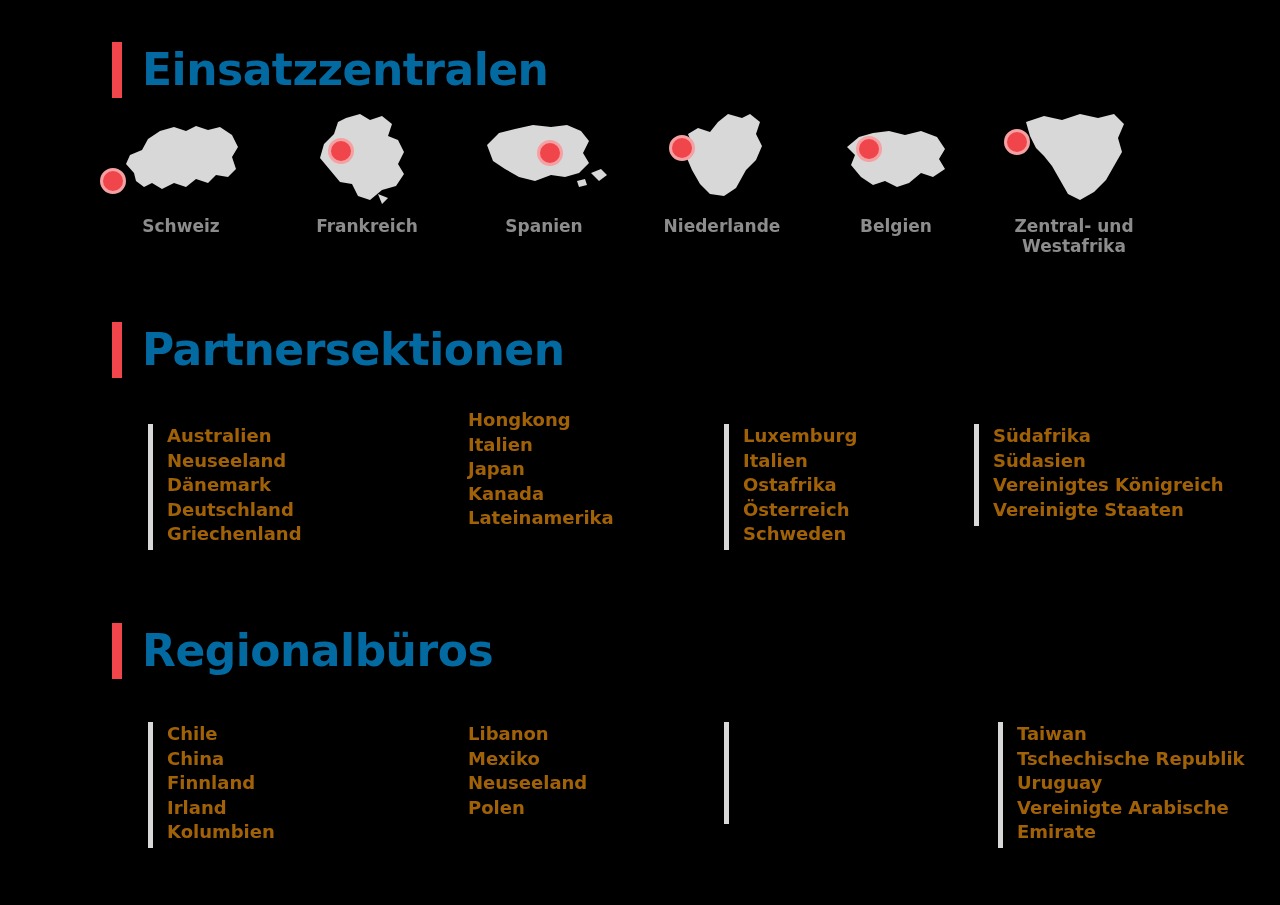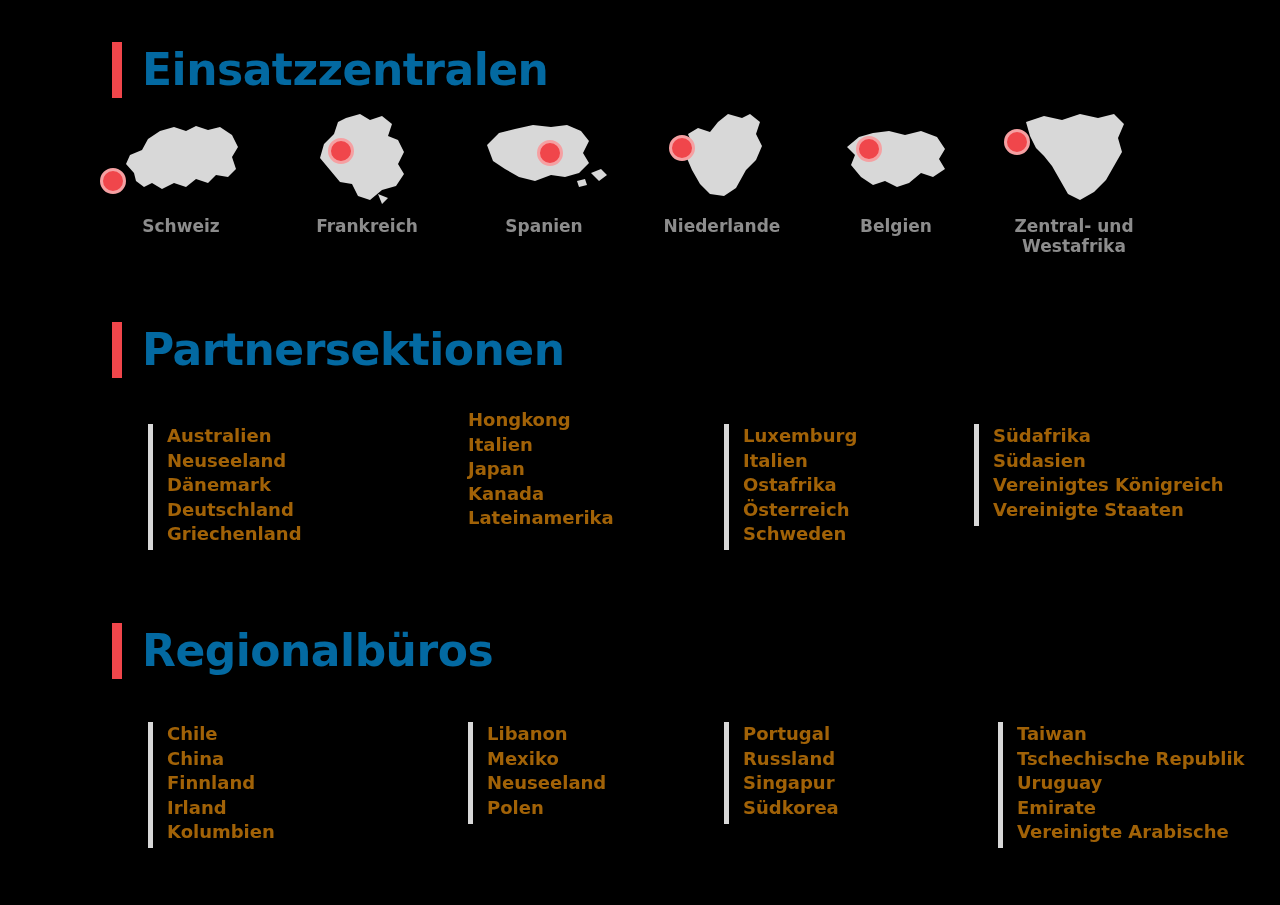--- a/index.html
+++ b/index.html
@@ -229,42 +229,36 @@
   <div class="list-rule"></div>
   <div class="list-items">
     <div>Chile</div>
     <div>China</div>
     <div>Finnland</div>
     <div>Irland</div>
     <div>Kolumbien</div>
   </div>
 </div>
 
-<div class="list-group" style="top:722px; left:468px; height:102px;">
+<div class="list-group" style="top:722px; left:468px; height:102px;flex-direction:column;">
   <div class="list-rule"></div>
   <div class="list-items">
     <div>Libanon</div>
     <div>Mexiko</div>
     <div>Neuseeland</div>
     <div>Polen</div>
   </div>
 </div>
 
 <div class="list-group" style="top:722px; left:724px; height:102px;">
   <div class="list-rule"></div>
-  <div class="list-items">
-    <div>Portugal</div>
-    <div>Russland</div>
-    <div>Singapur</div>
-    <div>Südkorea</div>
-  </div>
 </div>
 
 <div class="list-group" style="top:722px; left:974px; height:126px;margin-left:24px;">
   <div class="list-rule"></div>
   <div class="list-items">
     <div>Taiwan</div>
     <div>Tschechische Republik</div>
     <div>Uruguay</div>
+    <div>Vereinigte Arabische</div>
     <div>Emirate</div>
-    <div>Vereinigte Arabische</div>
   </div>
 </div>
 
 </body></html>

